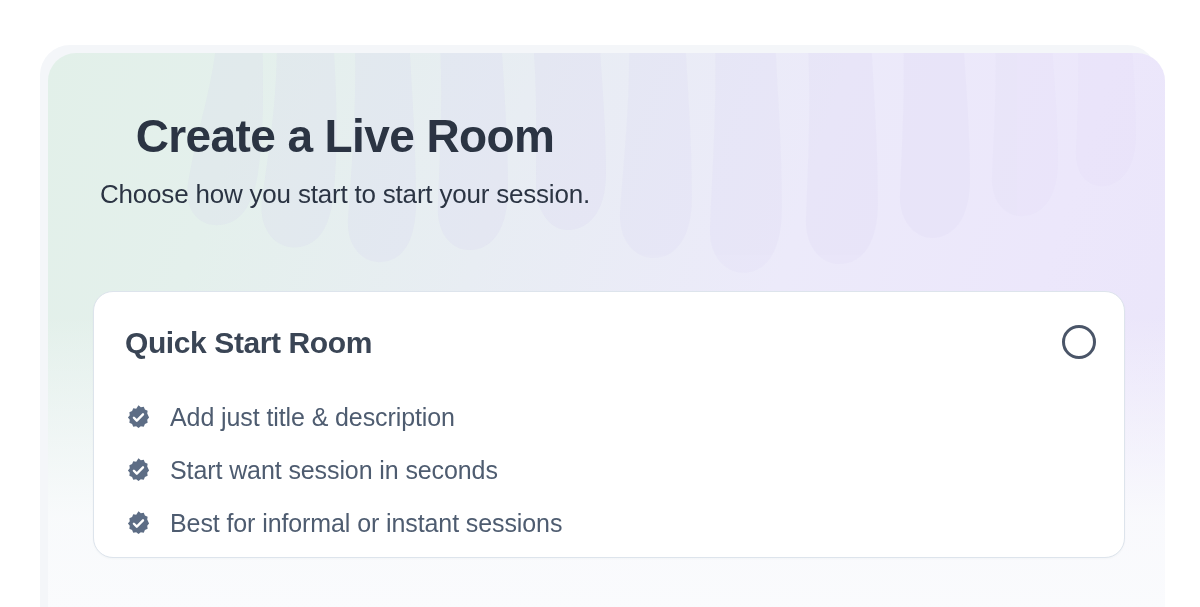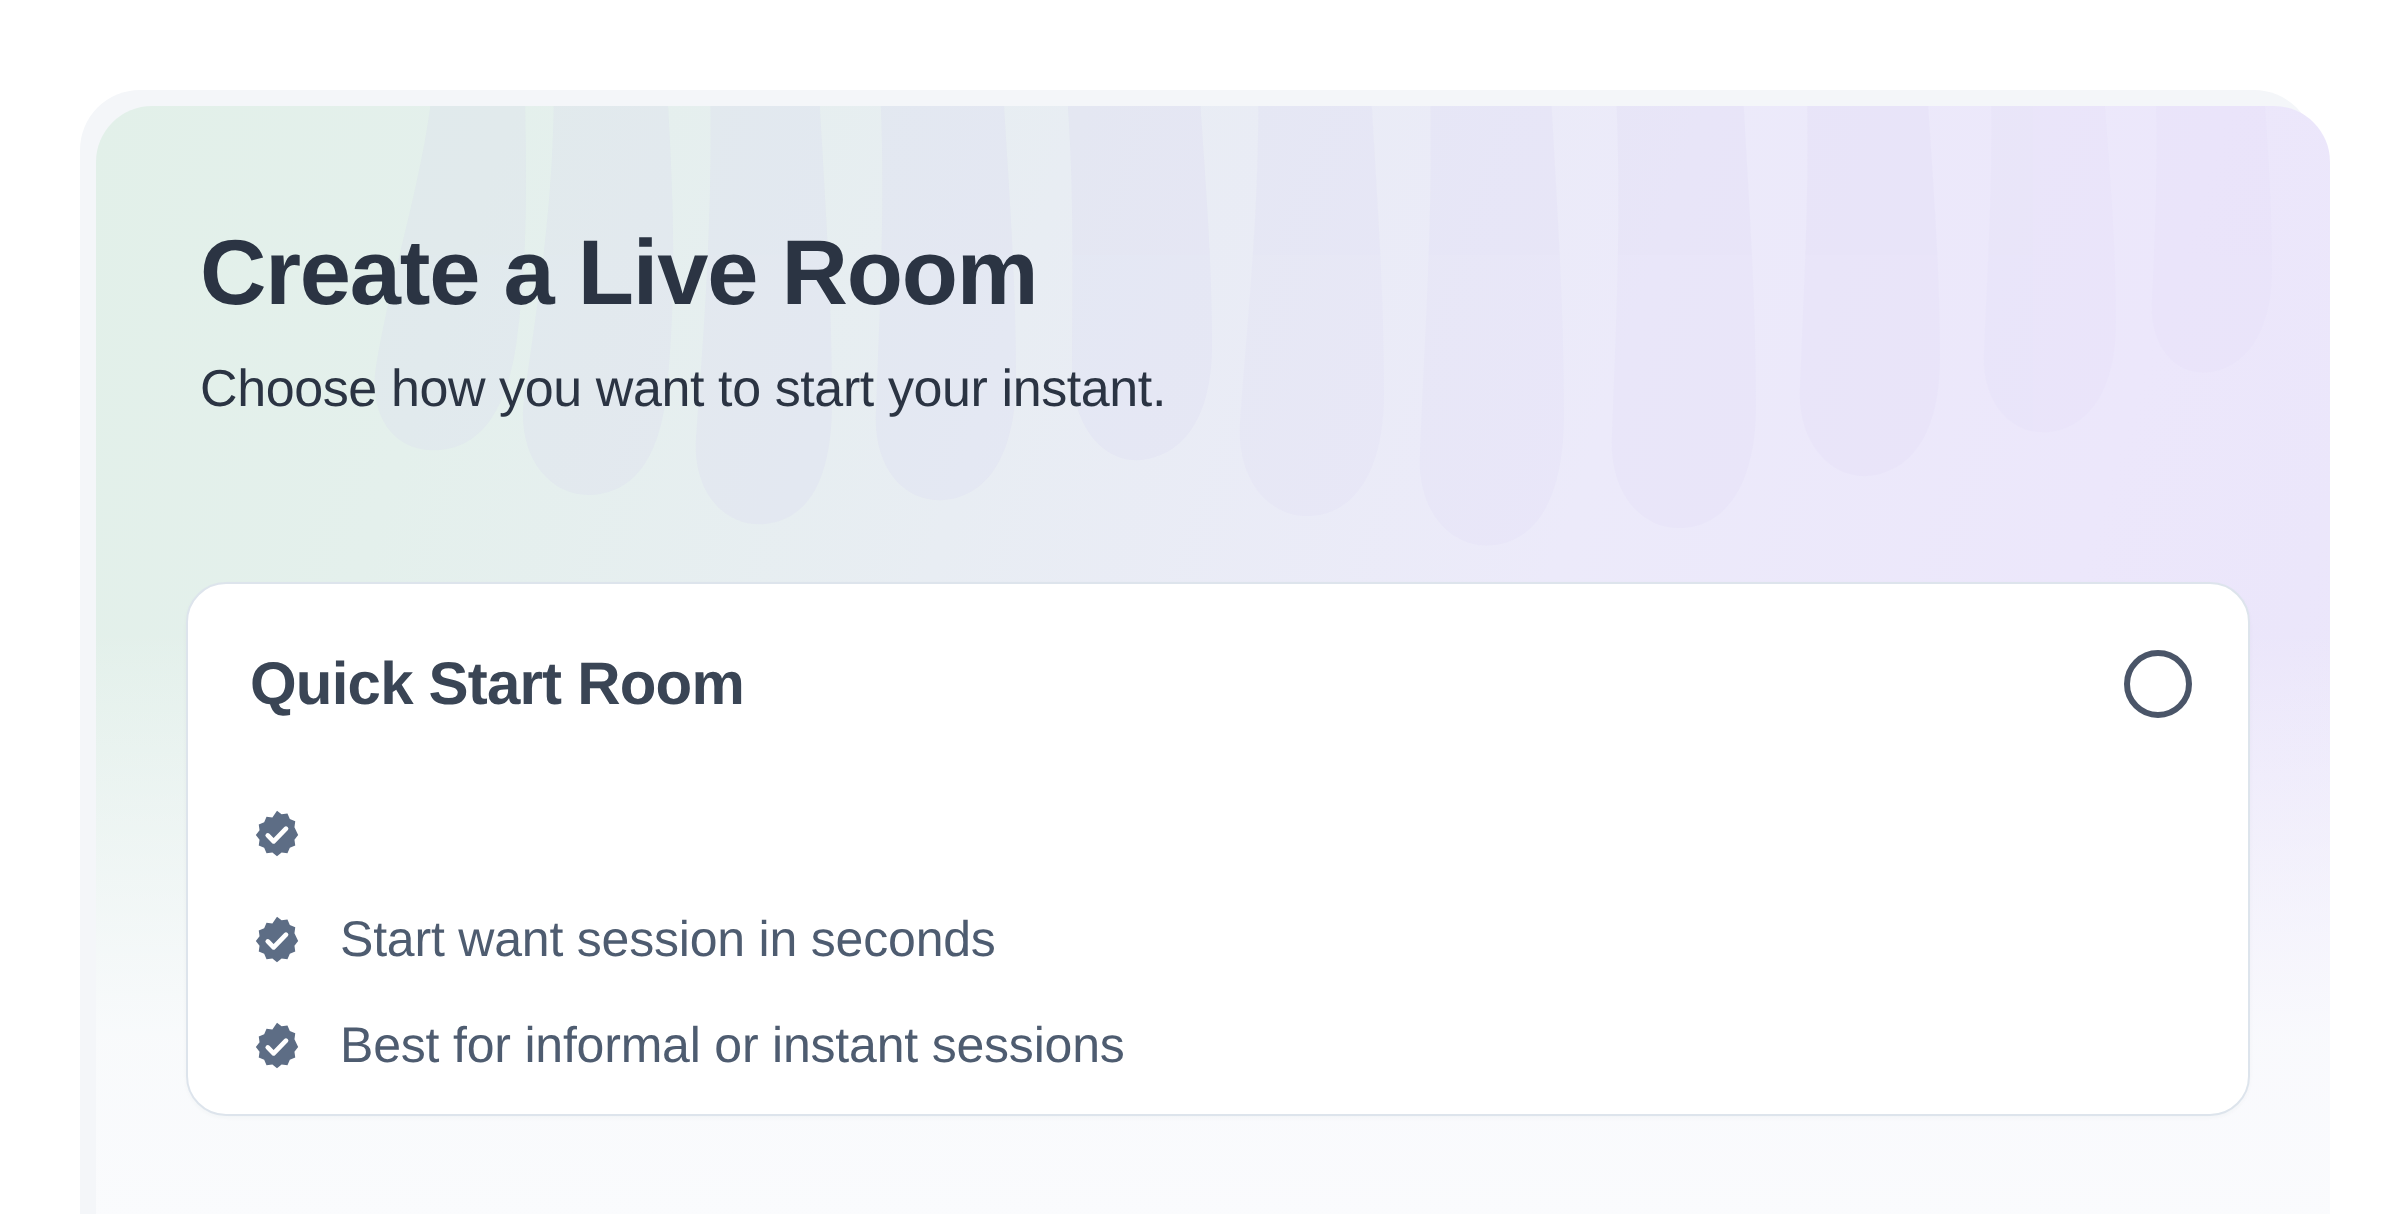--- a/index.html
+++ b/index.html
@@ -80,20 +80,21 @@
     pointer-events: none;
   }
   .watermark svg { display: block; width: 100%; height: 100%; }
 
   
   .header-block {
     position: absolute;
     left: 52px;
     top: 58px;
     z-index: 3;
+    text-align: center;
   }
   .page-title {
     font-size: 46px;
     font-weight: 600;
     letter-spacing: -0.6px;
     color: #2b3443;
     line-height: 1.12;
     white-space: nowrap;
   }
   .page-subtitle {
@@ -203,37 +204,38 @@
         </g>
         <g fill="#d8d2f3" opacity="0.22">
           <path d="M836 0 C840 58 836 112 834 162 C832 190 850 208 872 202 C892 196 900 174 900 148 C900 94 894 46 892 0 Z"></path>
           <path d="M918 0 C922 48 920 94 918 136 C916 162 932 178 952 172 C970 166 978 146 978 122 C978 78 974 38 972 0 Z"></path>
         </g>
       </svg>
     </div>
 
     <div class="header-block">
       <h1 class="page-title">Create a Live Room</h1>
-      <p class="page-subtitle">Choose how you want to start your instant.</p>
+      <p class="page-subtitle">Choose how you start to start your session.</p>
     </div>
 
     <div class="option-card">
 
       <div class="card-head">
         <div class="card-title">Quick Start Room</div>
         <div class="radio" role="radio" aria-checked="false"></div>
       </div>
 
       <ul class="feature-list">
 
         <li class="feature-item">
           <svg class="badge-icon" viewBox="0 0 24 24" aria-hidden="true">
             <path fill="#5d6d85" d="M12 1.2l2.05 1.62 2.6-.35 1.05 2.41 2.41 1.05-.35 2.6L21.4 12l-1.64 2.07.35 2.6-2.41 1.05-1.05 2.41-2.6-.35L12 21.4l-2.05-1.62-2.6.35-1.05-2.41-2.41-1.05.35-2.6L2.6 12l1.64-2.07-.35-2.6 2.41-1.05 1.05-2.41 2.6.35z"></path>
             <path fill="none" stroke="#ffffff" stroke-width="2.1" stroke-linecap="round" stroke-linejoin="round" d="M7.9 12.2l2.6 2.6 5.5-5.6"></path>
           </svg>
+          <span class="feature-label">Add just title &amp; description</span>
         </li>
 
         <li class="feature-item">
           <svg class="badge-icon" viewBox="0 0 24 24" aria-hidden="true">
             <path fill="#5d6d85" d="M12 1.2l2.05 1.62 2.6-.35 1.05 2.41 2.41 1.05-.35 2.6L21.4 12l-1.64 2.07.35 2.6-2.41 1.05-1.05 2.41-2.6-.35L12 21.4l-2.05-1.62-2.6.35-1.05-2.41-2.41-1.05.35-2.6L2.6 12l1.64-2.07-.35-2.6 2.41-1.05 1.05-2.41 2.6.35z"></path>
             <path fill="none" stroke="#ffffff" stroke-width="2.1" stroke-linecap="round" stroke-linejoin="round" d="M7.9 12.2l2.6 2.6 5.5-5.6"></path>
           </svg>
           <span class="feature-label">Start want session in seconds</span>
         </li>
 

